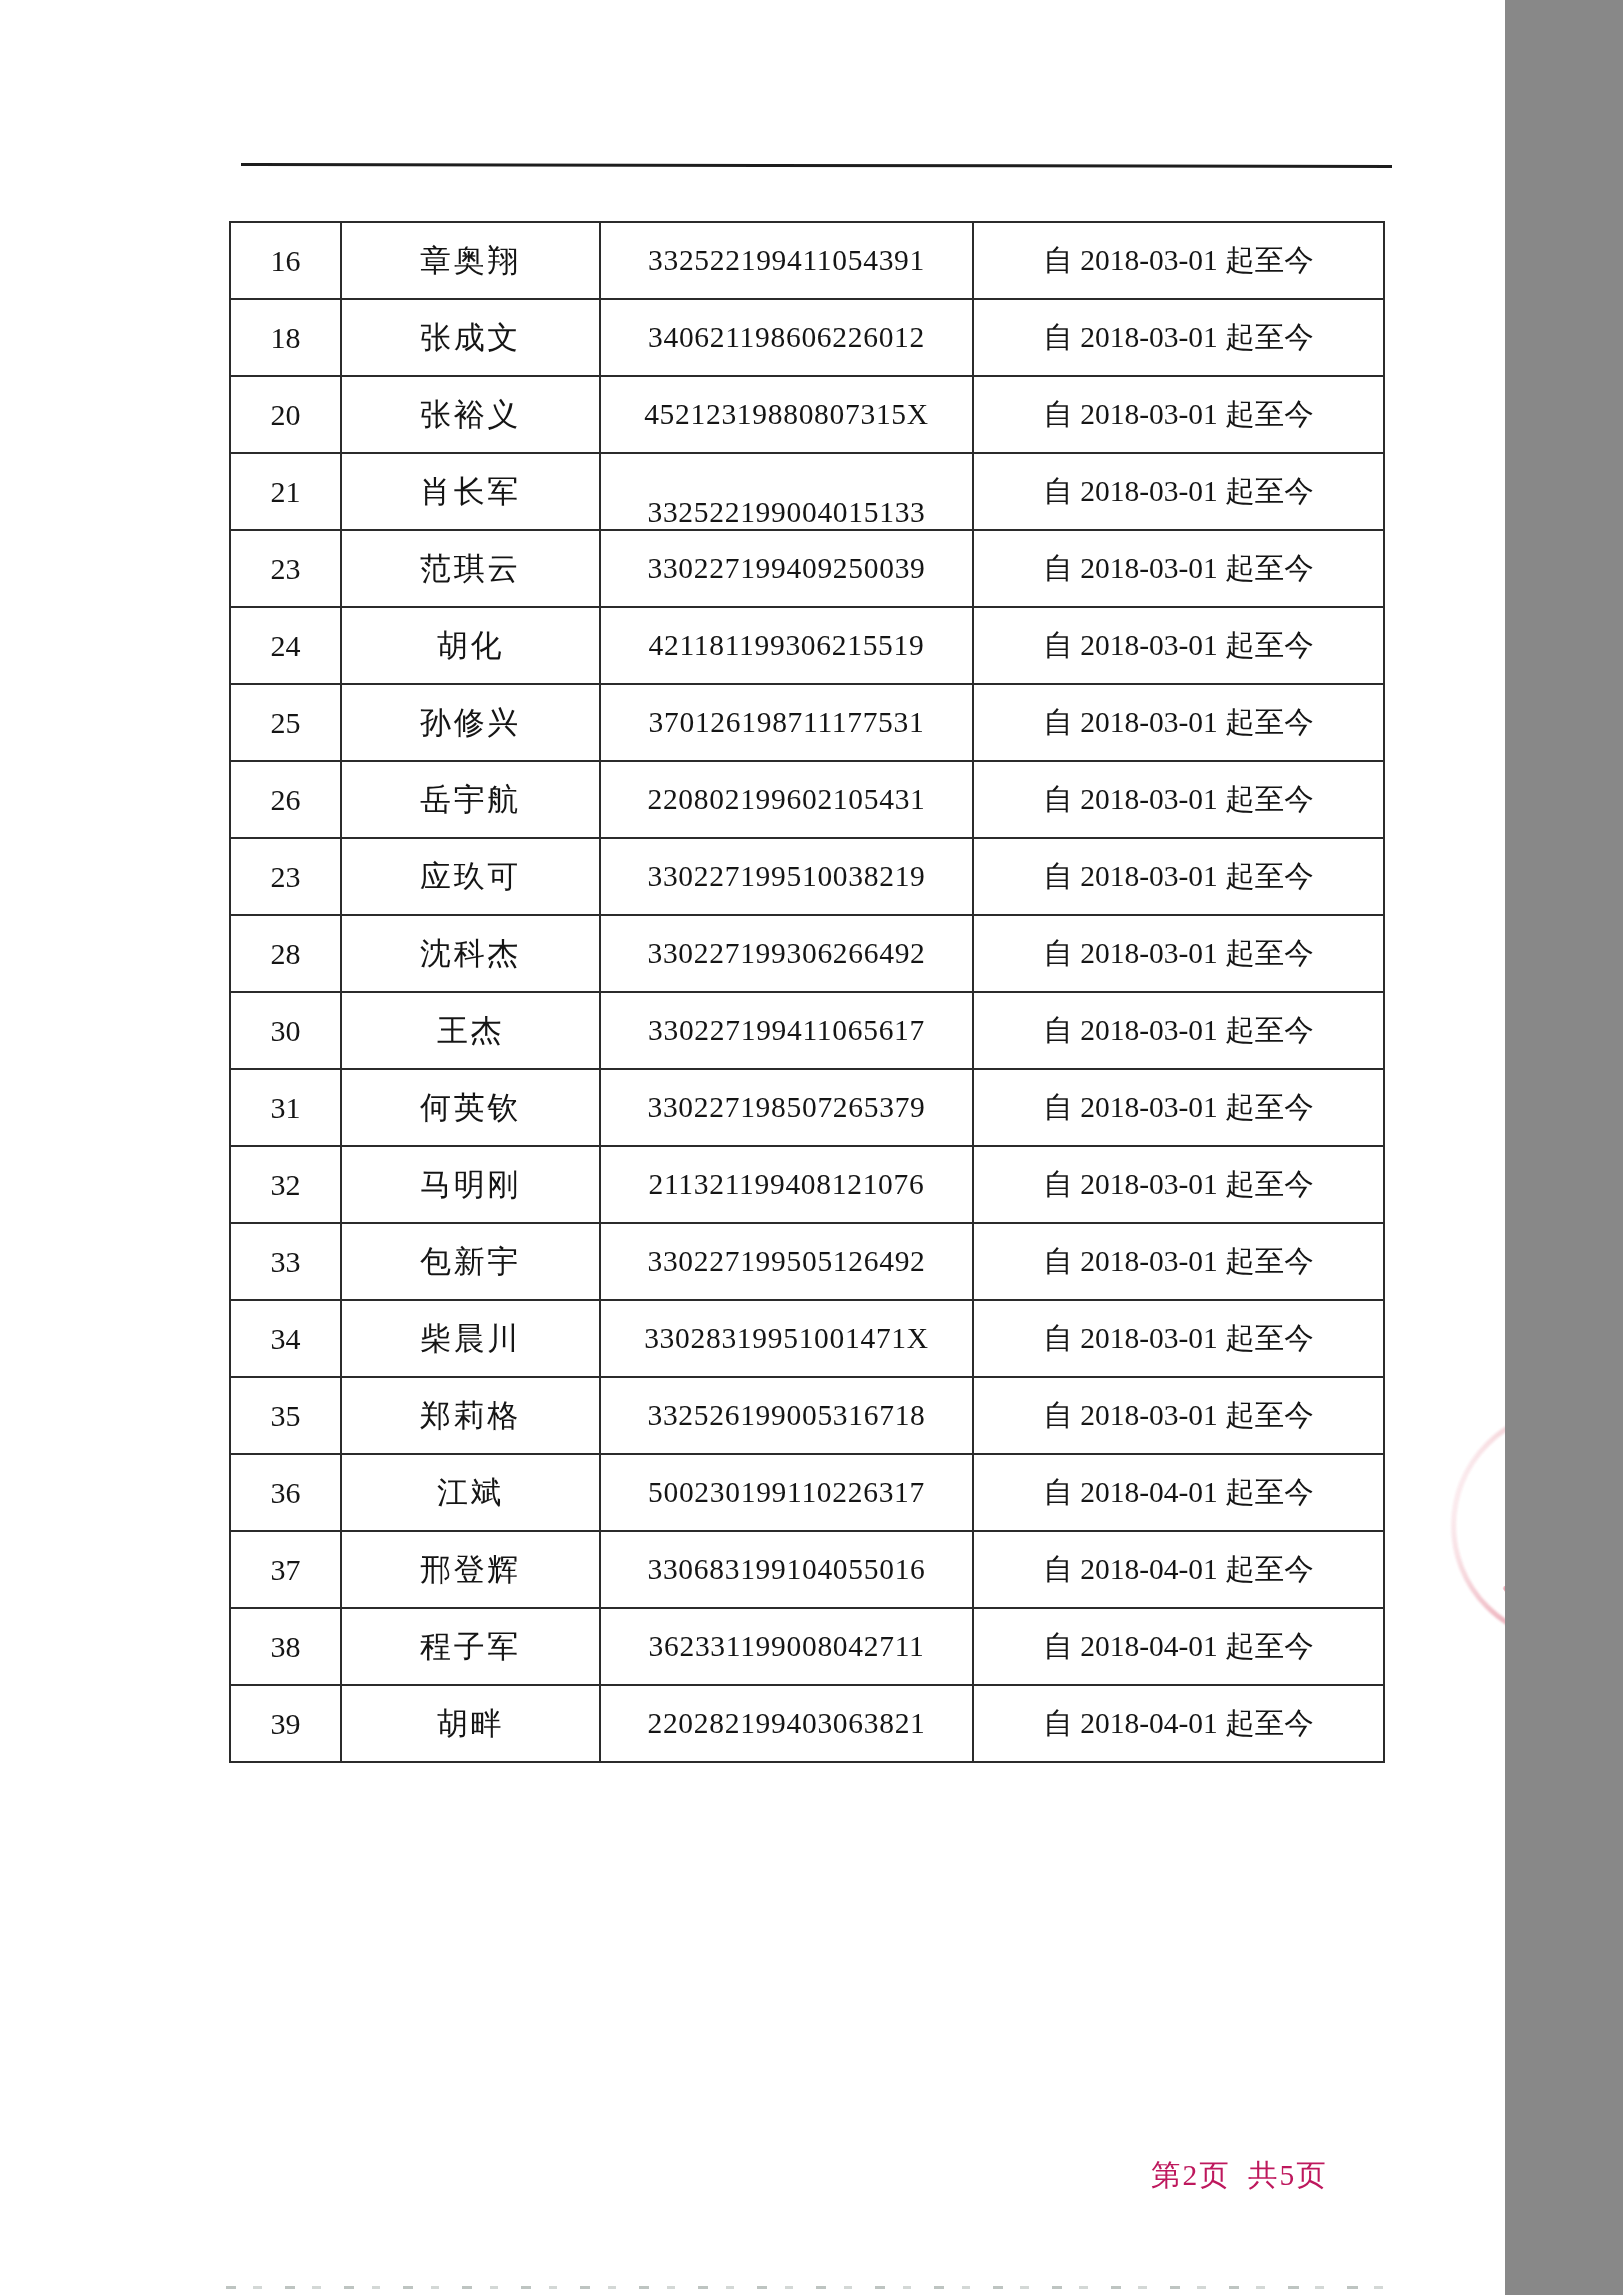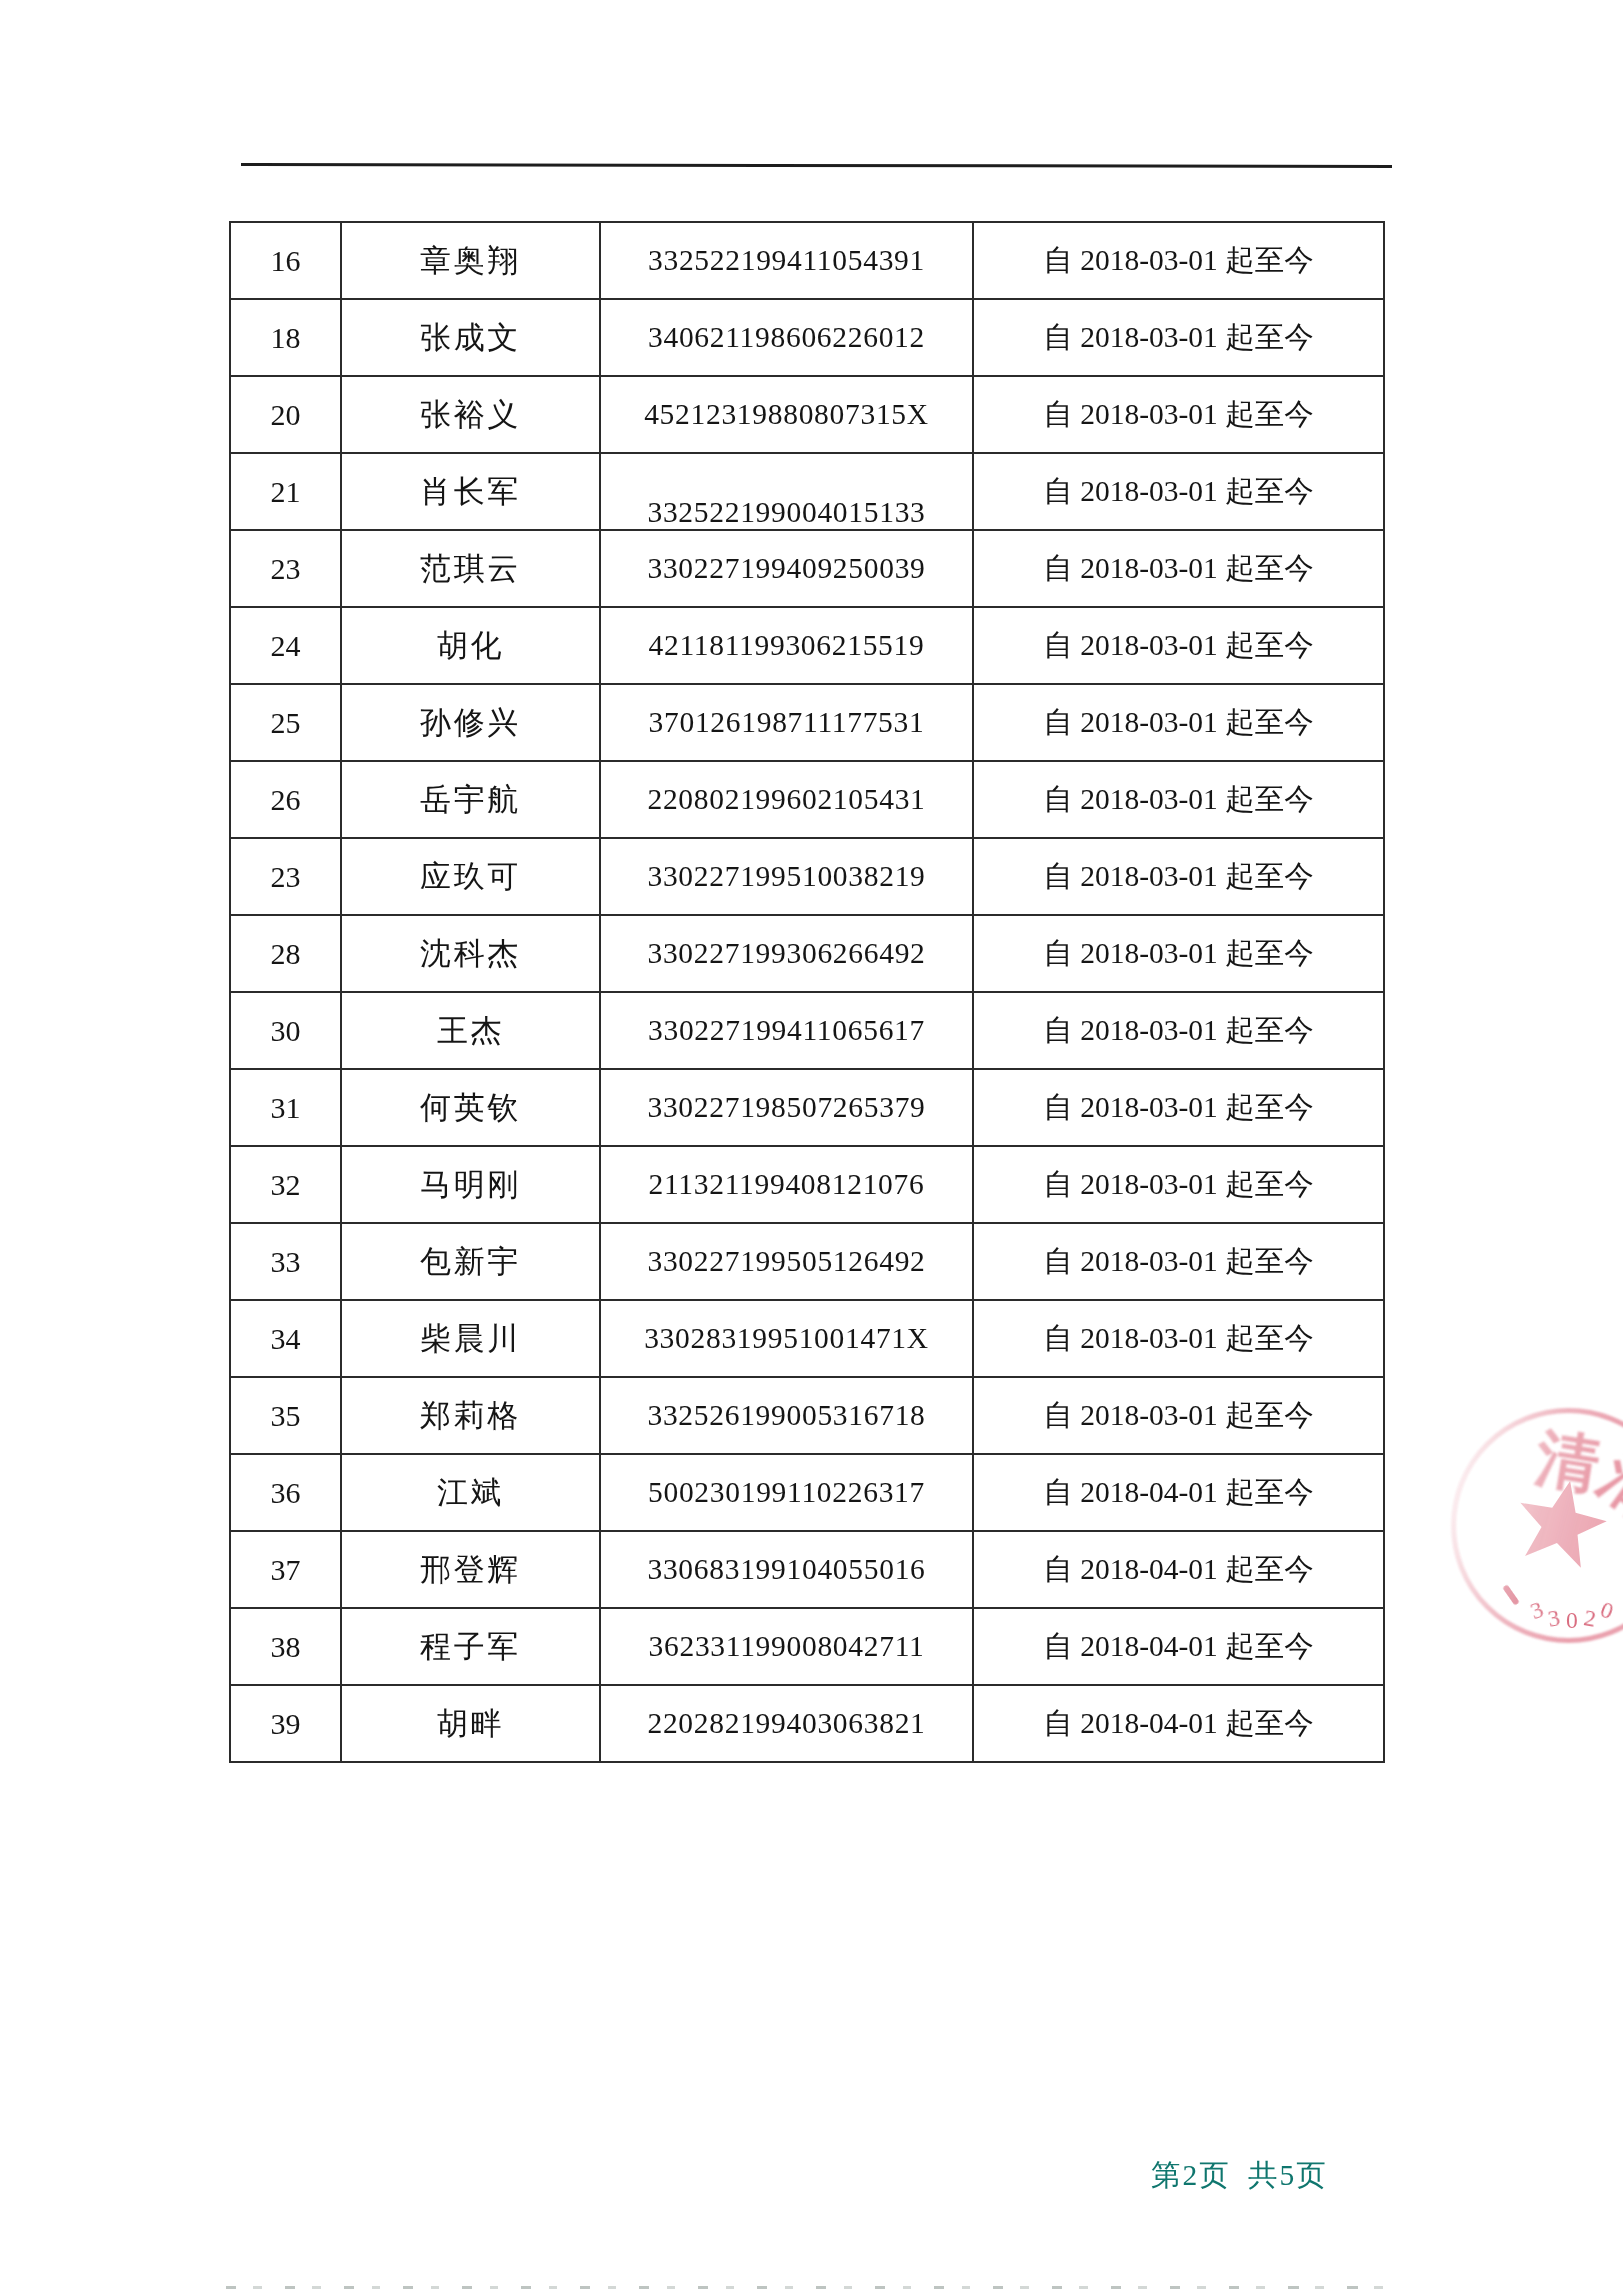--- a/index.html
+++ b/index.html
@@ -1,18 +1,18 @@
 <!DOCTYPE html>
 <html style="font-size:10.5px"><head>
 <meta charset="utf-8">
 <style>
   html,body{margin:0;padding:0;background:#888;}
   .page{
     position:relative;
-    width:1623px;height:2295px;
+    width:1505px;height:2295px;
     background:#ffffff;
     overflow:hidden;
     font-family:"Liberation Serif","DejaVu Serif",serif;
     color:#151515;
   }
   .top-rule{
     position:absolute;left:241px;top:164px;width:1151px;height:3.3px;
     background:#1d1d1d;transform:rotate(0.1deg);
   }
   table.roster{
@@ -26,21 +26,21 @@
   }
   table.roster tr{height:77px;}
   td.c-no{font-size:30px;}
   td.c-name{font-size:31px;letter-spacing:2.6px;}
   td.c-id{font-size:29.5px;letter-spacing:0.7px;margin-top:37px;}
   td.c-period{font-size:29.5px;}
   
   table.roster tr:nth-child(4) td.c-id{vertical-align:bottom;padding-bottom:1.3px;line-height:1.0;}
   .footer{
     position:absolute;left:1151px;top:2156px;
-    font-size:29.5px;letter-spacing:2px;word-spacing:7.9px;color:#0f766e;
+    font-size:29.5px;letter-spacing:2px;word-spacing:7.9px;color:#be185d;
   }
   
   .stamp{
     position:absolute;left:1433px;top:1388px;width:190px;height:281px;
     opacity:.92;
     -webkit-mask-image:linear-gradient(105deg,rgba(0,0,0,0) 0%,rgba(0,0,0,.22) 20%,rgba(0,0,0,.8) 52%,#000 75%);
     mask-image:linear-gradient(105deg,rgba(0,0,0,0) 0%,rgba(0,0,0,.22) 20%,rgba(0,0,0,.8) 52%,#000 75%);
   }
   .stamp .ring{
     position:absolute;left:18.3px;top:19.6px;width:225px;height:225px;

